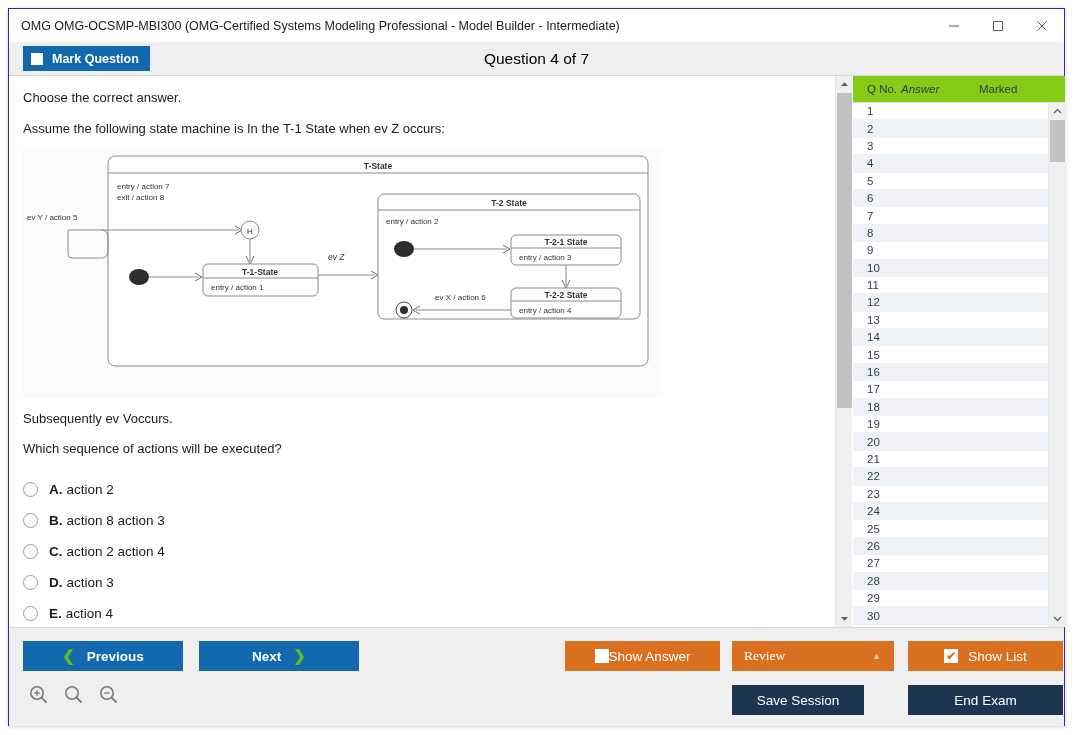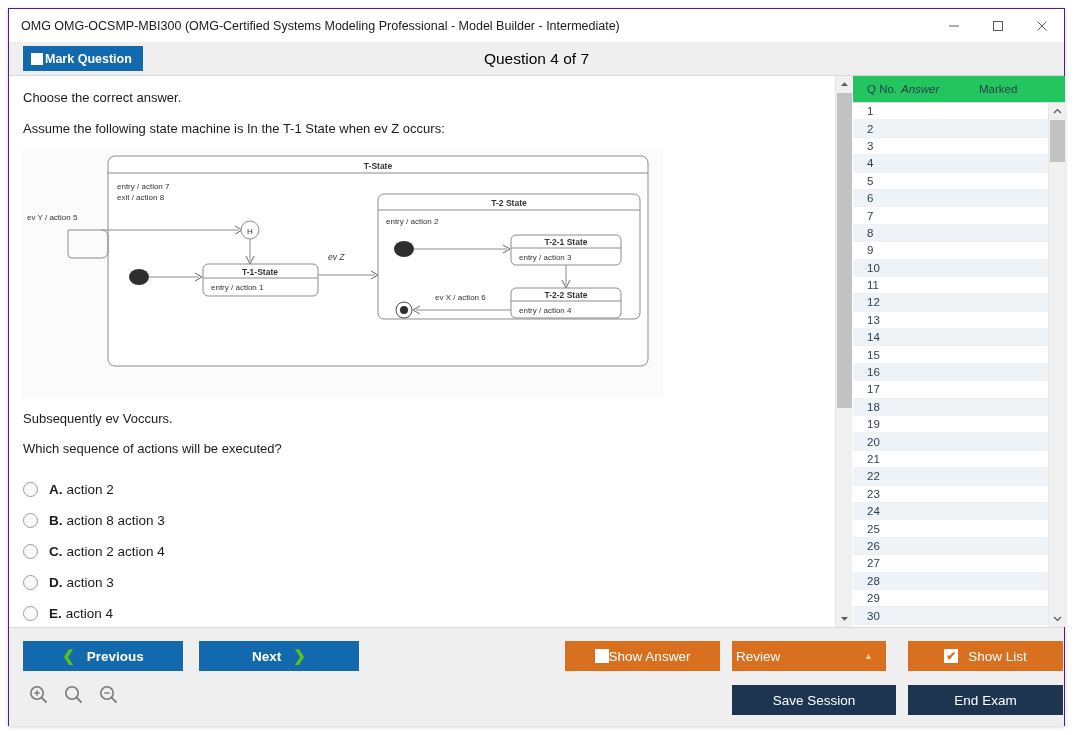--- a/index.html
+++ b/index.html
@@ -29,21 +29,21 @@
     color:#5a5a5a;
   }
   
   .headerbar{
     position:absolute;left:0;top:33px;width:100%;height:34px;
     background:#efefef;border-bottom:1px solid #d6d6d6;box-sizing:border-box;
   }
   .mark-btn{
     position:absolute;left:14px;top:4px;height:25px;
     background:#1369ad;color:#ffffff;border:none;
-    display:flex;align-items:center;gap:2px;
+    display:flex;align-items:center;gap:9px;
     padding:0 11px 0 8px;font-size:12.5px;font-weight:bold;cursor:pointer;
   }
   .mark-box{
     width:12px;height:12px;background:#ffffff;display:inline-block;
   }
   .qtitle{
     position:absolute;left:0;top:0;width:100%;height:34px;
     display:flex;align-items:center;justify-content:center;
     font-size:15.5px;font-weight:normal;color:#000;
     pointer-events:none;
@@ -84,21 +84,21 @@
   }
   .content-sb .sb-down{position:absolute;left:0;bottom:0;}
   
   .listpanel{
     position:absolute;left:844px;top:67px;width:212px;height:551px;
     background:#ffffff;box-sizing:border-box;overflow:hidden;
   }
   .list-head{
     position:absolute;left:0;top:0;width:100%;height:27px;
     display:flex;align-items:center;font-size:11.5px;color:#2c3e50;
-    border-bottom:1px solid #dfdfdf;box-sizing:border-box;background:#22c55e;
+    border-bottom:1px solid #dfdfdf;box-sizing:border-box;background:#84cc16;
   }
   .lh-q{width:48px;padding-left:14px;box-sizing:border-box;}
   .lh-a{width:78px;font-style:italic;}
   .lh-m{width:80px;}
   .list-body{
     position:absolute;left:0;top:27px;width:195px;height:524px;overflow:hidden;
   }
   .list-row{
     height:17.4px;display:flex;align-items:center;
     font-size:11.5px;color:#2c3e50;box-sizing:border-box;
@@ -128,31 +128,31 @@
     display:flex;align-items:center;justify-content:center;
   }
   .btn-blue{background:#1369ad;height:30px;}
   .btn-prev{left:14px;top:13px;width:160px;}
   .btn-next{left:190px;top:13px;width:160px;}
   .chev{color:#5cc11a;font-size:15px;font-weight:bold;}
   .btn-prev .chev{margin-right:12px;}
   .btn-next .chev{margin-left:12px;}
   .btn-orange{background:#d8701f;height:30px;font-weight:normal;}
   .btn-showanswer{left:556px;top:13px;width:155px;}
-  .btn-review{left:723px;top:13px;width:150px;justify-content:flex-start;padding-left:4px;}
+  .btn-review{left:723px;top:13px;width:150px;justify-content:flex-start;padding-left:12px;font-family:Liberation Serif, serif;}
   .btn-showlist{left:899px;top:13px;width:155px;gap:10px;}
   .cb{
     width:14px;height:14px;background:#ffffff;flex:0 0 auto;
     display:flex;align-items:center;justify-content:center;
   }
   .cb-check{color:#d8701f;font-size:12px;font-weight:bold;line-height:1;}
   .review-caret{position:absolute;right:13px;top:50%;transform:translateY(-50%);
     color:#f2c9a5;font-size:9px;}
   .btn-navy{background:#1d3551;height:30px;font-weight:normal;}
-  .btn-save{left:723px;top:57px;width:164px;}
+  .btn-save{left:723px;top:57px;width:132px;}
   .btn-end{left:899px;top:57px;width:155px;}
   .zoomctl{position:absolute;left:18px;top:55px;display:flex;gap:11px;}
   .zoom-icon{width:24px;height:24px;cursor:pointer;}
   
   .diagram{position:absolute;left:14px;top:72px;}
 </style>
 </head>
 <body>
 
 <div class="app-window">

